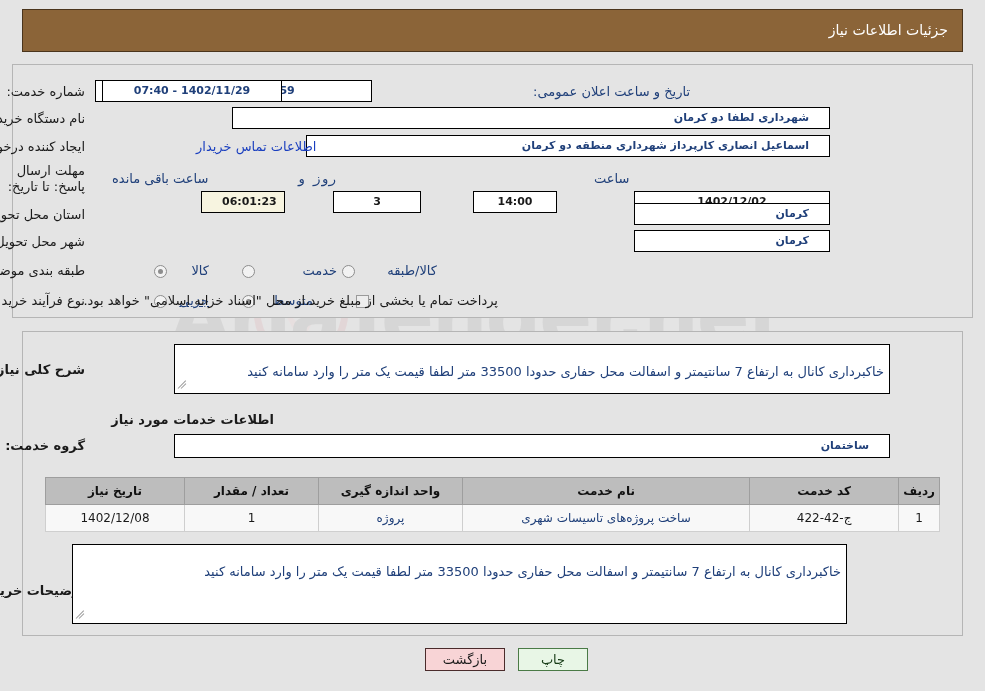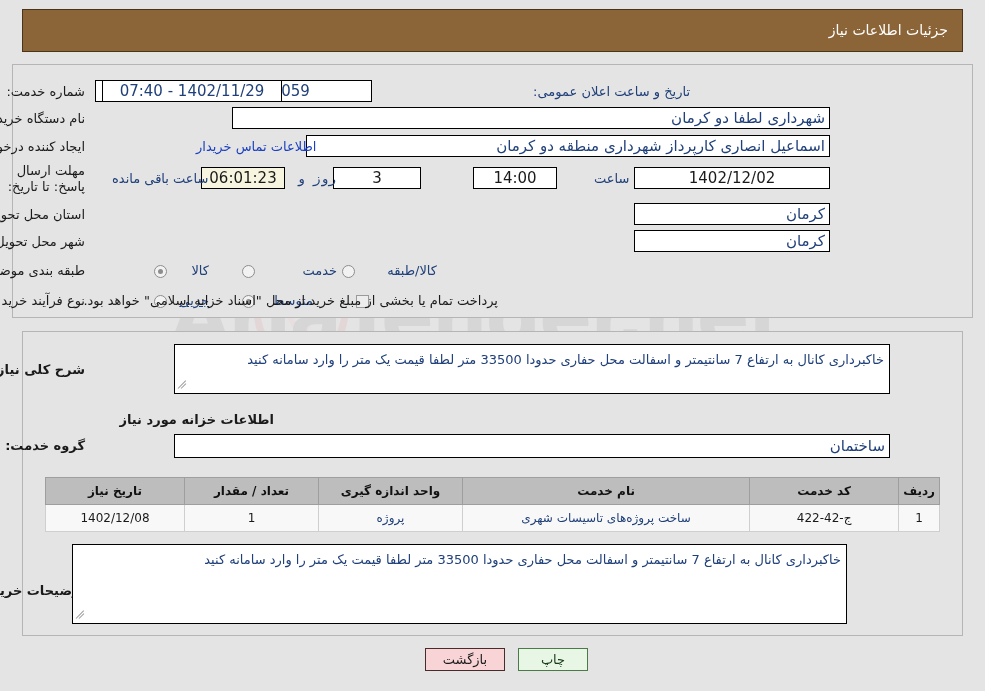--- a/index.html
+++ b/index.html
@@ -77,30 +77,31 @@
   #panel-bottom { left: 22px; top: 331px; width: 941px; height: 305px; }
 
   
   .tbox {
     position: absolute;
     box-sizing: border-box;
     background: #ffffff;
     border: 1px solid #000000;
     height: 22px;
     line-height: 20px;
-    font-size: 15px;
+    font-size: 11px;
     color: #20407a;
-    padding: 0 4px;
+    padding: 0 20px;
     white-space: nowrap;
     overflow: hidden;
     z-index: 3;
+    font-weight: bold;
   }
   .tbox.center { text-align: center; }
   .tbox.right  { text-align: right; }
-  .tbox.num { color: #1a1a1a; direction: ltr; text-align: center; }
+  .tbox.num { color: #1a1a1a; direction: ltr; text-align: center; margin-top: 24px; }
   .tbox.cream { background: #f7f4e0; }
 
   .lbl {
     position: absolute;
     font-size: 13px;
     color: #1a1a1a;
     white-space: nowrap;
     z-index: 3;
   }
   .lbl.bold { font-weight: bold; }
@@ -135,21 +136,21 @@
   }
 
   
   .tarea {
     position: absolute;
     box-sizing: border-box;
     background: #ffffff;
     border: 1px solid #000000;
     font-size: 13px;
     color: #20407a;
-    padding: 5px 5px;
+    padding: 17px 5px;
     line-height: 19px;
     text-align: right;
     overflow: hidden;
     z-index: 3;
   }
   .grip {
     position: absolute;
     left: 2px; bottom: 1px;
     width: 12px; height: 12px;
     z-index: 4;
@@ -272,21 +273,21 @@
 
 <div class="panel" id="panel-bottom"></div>
 
 <div class="lbl bold" style="right:900px; top:362px;">شرح کلی نیاز:</div>
 <div class="tarea" style="left:174px; top:344px; width:716px; height:50px;">خاکبرداری کانال به ارتفاع 7 سانتیمتر و اسفالت محل حفاری حدودا 33500 متر لطفا قیمت یک متر را وارد سامانه کنید</div>
 <div class="grip" style="left:178px; top:378px;">
   <span style="width:11px; left:0; top:10px; transform:rotate(-45deg);"></span>
   <span style="width:7px; left:3px; top:10px; transform:rotate(-45deg);"></span>
 </div>
 
-<div class="lbl bold" style="right:711px; top:412px;">اطلاعات خزانه مورد نیاز</div>
+<div class="lbl bold" style="right:711px; top:412px;">اطلاعات خدمات مورد نیاز</div>
 
 <div class="lbl bold" style="right:900px; top:438px;">گروه خدمت:</div>
 <div class="tbox right" style="left:174px; top:434px; width:716px; height:24px; line-height:22px;">ساختمان</div>
 
 <table class="tbl">
   <thead>
     <tr>
       <th style="width:30px;">ردیف</th>
       <th style="width:140px;">کد خدمت</th>
       <th>نام خدمت</th>

